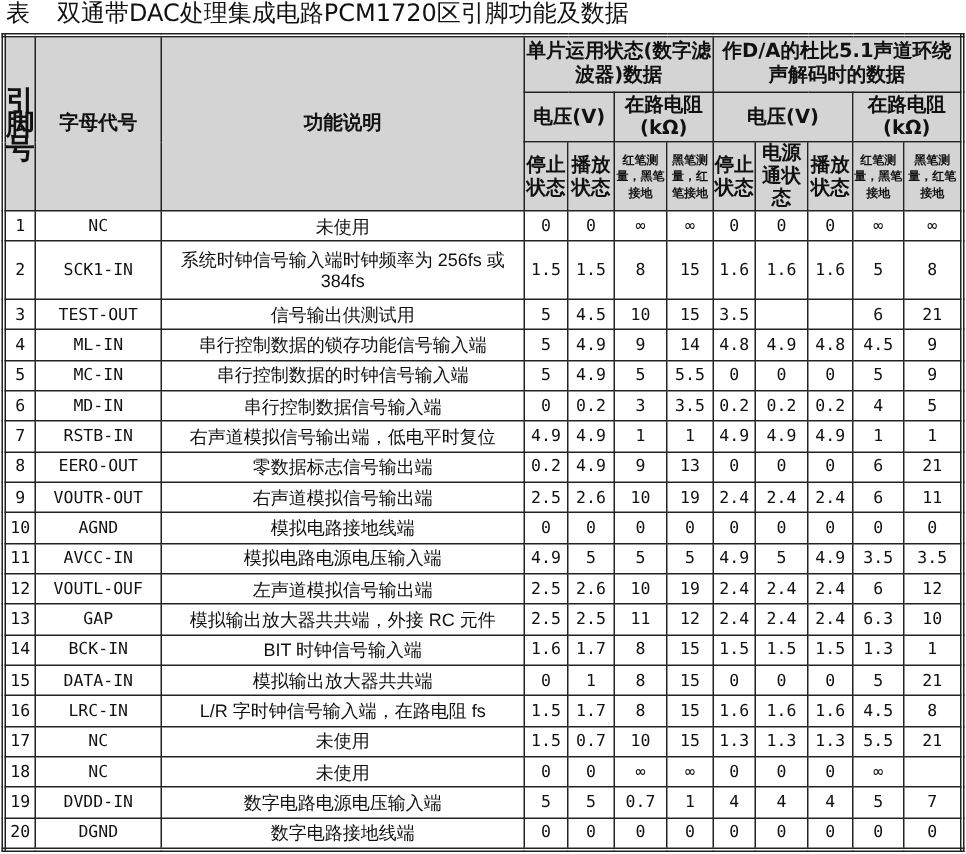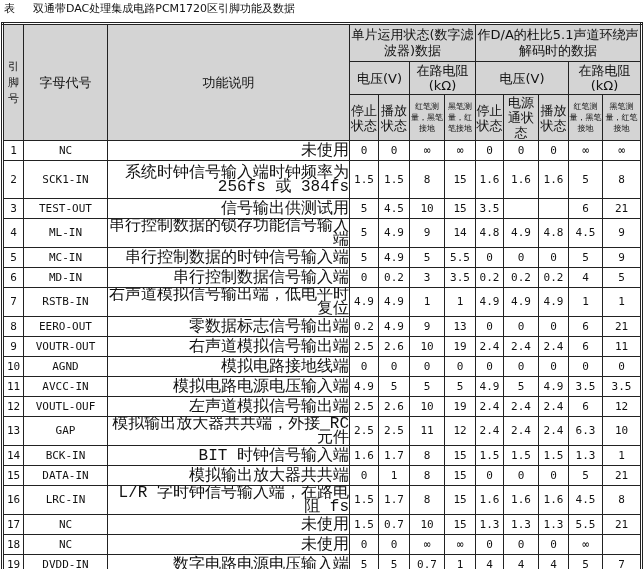--- a/index.html
+++ b/index.html
@@ -1,34 +1,34 @@
 <!DOCTYPE html>
 <html><head>
 <meta charset="utf-8">
 <style>
   html, body { margin: 0; padding: 0; background: #ffffff; }
   body { width: 644px; height: 569px; position: relative; overflow: hidden;
          font-family: "DejaVu Sans", "Liberation Sans", sans-serif; color: #111; }
   .caption { position: absolute; left: 4px; top: 0px; height: 20px; line-height: 18px;
-             font-size: 11px; white-space: nowrap; text-align: center; }
+             font-size: 16px; white-space: nowrap; text-align: center; }
   .caption .lbl { margin-right: 18px; }
   table.pins { position: absolute; left: 1px; top: 22px; width: 642px; height: 546px;
                border-collapse: collapse; table-layout: fixed;
                border: 3px double #222; }
   table.pins td, table.pins th { border: 1px solid #222; text-align: center; vertical-align: middle;
                padding: 0; overflow: hidden; }
-  table.pins thead th { background: #d4d4d4; font-weight: normal; }
+  table.pins thead th { background: #d4d4d4; font-weight: bold; }
   .h1 { font-size: 13px; line-height: 16px; }
   .h2 { font-size: 13px; line-height: 15px; }
   .h3 { font-size: 13px; line-height: 15px; }
   .h3s { font-size: 8px; line-height: 11px; font-weight: bold; letter-spacing: 0px; }
-  .vert { font-size: 11px; line-height: 16px; }
+  .vert { font-size: 19px; line-height: 16px; }
   tbody td { font-family: "DejaVu Sans Mono", "Liberation Mono", monospace; font-size: 11px;
              height: 19px; line-height: 14px; }
-  tbody td.desc { font-family: Liberation Mono, monospace; font-size: 16px; text-align: right; }
+  tbody td.desc { font-family: Liberation Sans, sans-serif; font-size: 12px; }
   tbody td.num { font-size: 11px; }
 </style>
 </head>
 <body>
 
 <div class="caption">
   <span class="lbl">表</span><span>双通带DAC处理集成电路PCM1720区引脚功能及数据</span>
 </div>
 
 <table class="pins">

